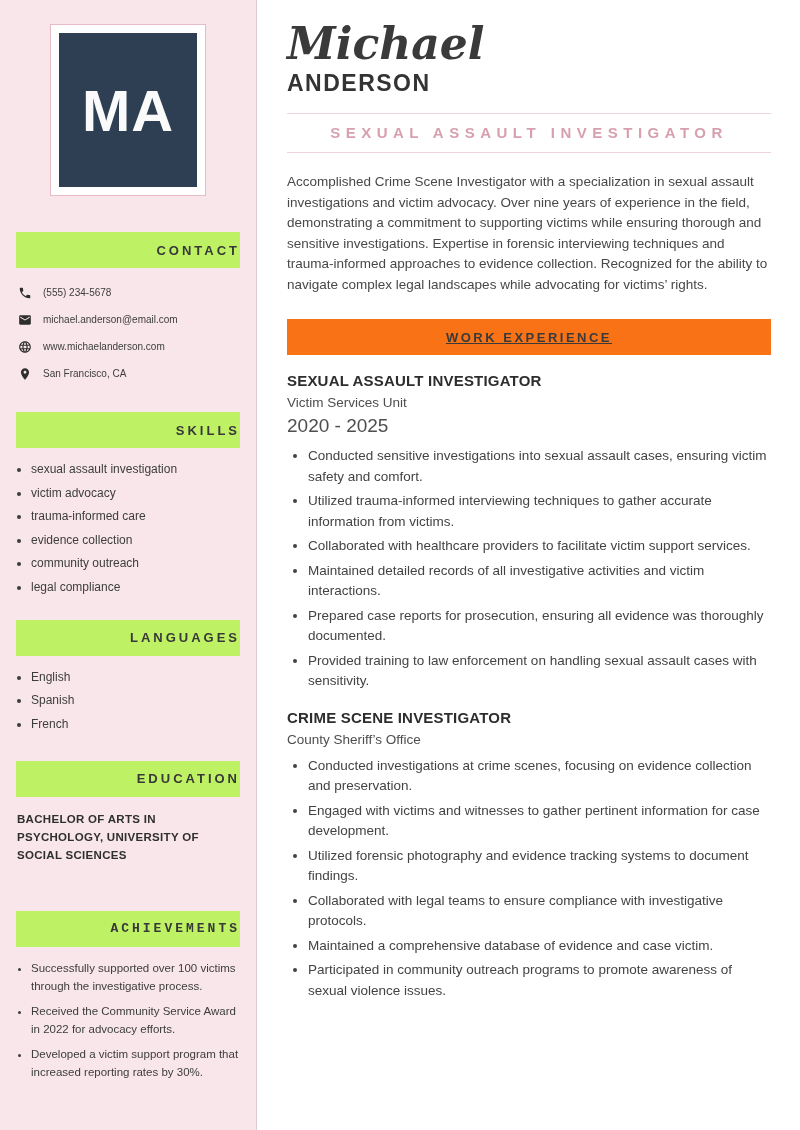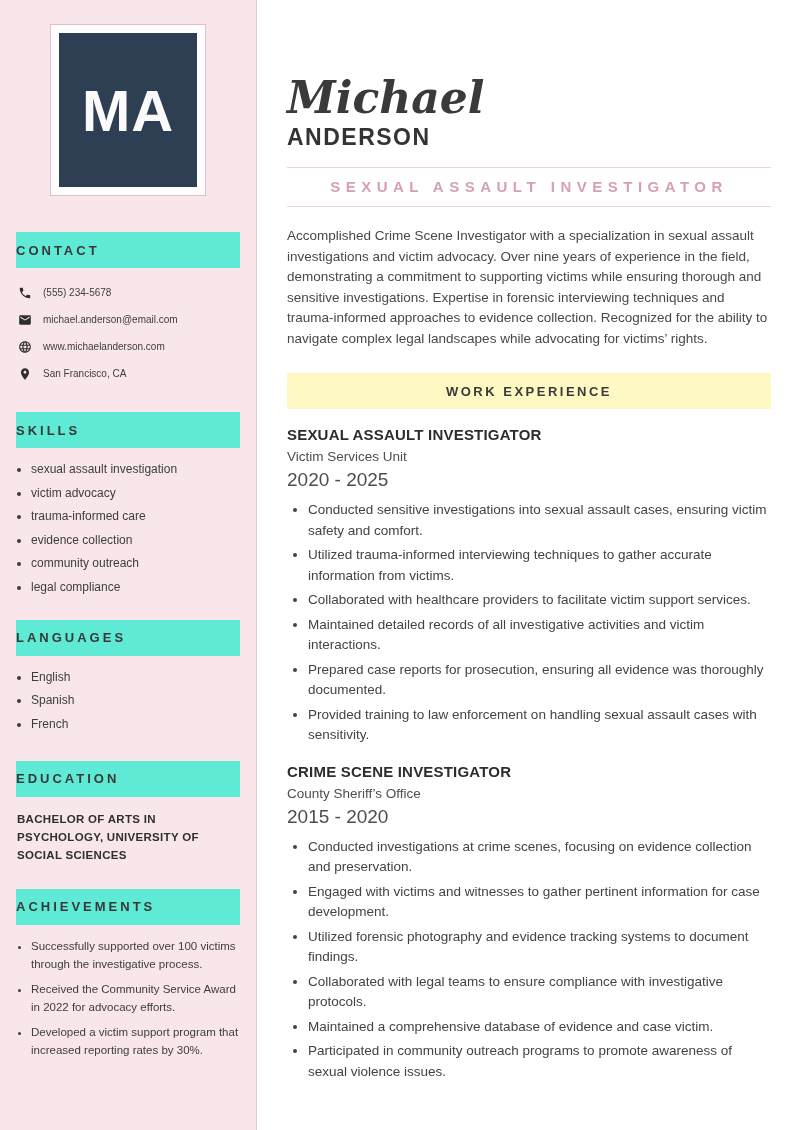--- a/index.html
+++ b/index.html
@@ -16,58 +16,58 @@
   .avatar-frame {
     margin:24px 0 0 50px; width:156px; height:172px;
     background:#ffffff; border:1px solid #e8bcc7; padding:8px;
   }
   .avatar {
     width:100%; height:100%; background:#2e3f54; color:#fafafa;
     display:flex; align-items:center; justify-content:center;
     font-size:58px; font-weight:600; letter-spacing:1px;
   }
   .side-band {
-    margin:0 16px; height:36px; background:#5eead4;
-    display:flex; align-items:center; justify-content:flex-start;
+    margin:0 16px; height:36px; background:#bef264;
+    display:flex; align-items:center; justify-content:flex-end;
     font-size:13px; font-weight:700; letter-spacing:3px; color:#383838;
   }
   .band-contact { margin-top:36px; }
   .band-skills { margin-top:25px; }
   .band-languages { margin-top:26px; }
   .band-education { margin-top:30px; }
-  .band-achievements { margin-top:25px; }
+  .band-achievements { margin-top:47px;font-family:Liberation Mono, monospace; }
   .contact-list { margin:11px 14px 0 18px; }
   .contact-row { display:flex; align-items:center; gap:11px; height:27px; font-size:10px; color:#3d3d3d; }
   .contact-row svg { width:14px; height:14px; fill:#2e2e2e; flex:0 0 auto; }
   ul.side-list { margin:15px 10px 0 31px; list-style:disc; }
   ul.side-list li { font-size:12px; color:#3d3d3d; margin-bottom:10.5px; line-height:13px; }
   ul.lang-list li { margin-bottom:10.5px; }
   .edu-text {
     margin:13px 16px 0 17px; font-size:11.5px; font-weight:700;
     color:#2f2f2f; line-height:18px; letter-spacing:0.3px;
   }
   ul.ach-list { margin:12px 12px 0 31px; list-style:disc; }
   ul.ach-list li { font-size:11.5px; color:#3d3d3d; line-height:18px; margin-bottom:7px; }
   
-  .main { position:absolute; left:258px; top:0; width:542px; padding:26px 29px 0 29px;margin-top:48px; }
+  .main { position:absolute; left:258px; top:0; width:542px; padding:20px 29px 0 29px; }
   .first-name {
     font-family:"DejaVu Serif","Liberation Serif",serif; font-style:italic; font-weight:700;
     font-size:44px; line-height:48px; color:#3a3a3a;
   }
   .last-name { font-size:23px; font-weight:700; letter-spacing:1.5px; color:#333333; margin-top:2px; }
   .title-band {
     margin-top:16px; border-top:1px solid #eed5db; border-bottom:1px solid #eed5db;
     padding:10px 0 11px 0; text-align:center;
     font-size:15px; font-weight:700; letter-spacing:5.5px; color:#d7a0af;
   }
   .summary { margin-top:19px; font-size:13.5px; line-height:20.5px; color:#484848; }
   .work-band {
-    margin-top:24px; height:36px; background:#fef9c3;
+    margin-top:24px; height:36px; background:#f97316;
     display:flex; align-items:center; justify-content:center;
-    font-size:13px; font-weight:700; letter-spacing:2.5px; color:#3a3a3a;
+    font-size:13px; font-weight:700; letter-spacing:2.5px; color:#3a3a3a;text-decoration:underline;
   }
   .job { margin-top:17px; }
   .job-title { font-size:15px; font-weight:700; color:#2d2d2d; letter-spacing:0.2px; }
   .job-company { margin-top:6px; font-size:13.5px; color:#4e4e4e; }
   .job-dates { margin-top:5px; font-size:19px; color:#4e4e4e; }
   ul.job-bullets { margin:9px 0 0 0; padding-left:21px; list-style:disc; }
   ul.job-bullets li { font-size:13.5px; line-height:20.5px; color:#434343; margin-bottom:4px; }
 </style>
 </head>
 <body>
@@ -172,21 +172,20 @@
           <li>Collaborated with healthcare providers to facilitate victim support services.</li>
           <li>Maintained detailed records of all investigative activities and victim interactions.</li>
           <li>Prepared case reports for prosecution, ensuring all evidence was thoroughly documented.</li>
           <li>Provided training to law enforcement on handling sexual assault cases with sensitivity.</li>
         </ul>
     </section>
 
     <section class="job">
       <div class="job-title">CRIME SCENE INVESTIGATOR</div>
       <div class="job-company">County Sheriff’s Office</div>
-      <div class="job-dates">2015 - 2020</div>
       <ul class="job-bullets">
           <li>Conducted investigations at crime scenes, focusing on evidence collection and preservation.</li>
           <li>Engaged with victims and witnesses to gather pertinent information for case development.</li>
           <li>Utilized forensic photography and evidence tracking systems to document findings.</li>
           <li>Collaborated with legal teams to ensure compliance with investigative protocols.</li>
           <li>Maintained a comprehensive database of evidence and case victim.</li>
           <li>Participated in community outreach programs to promote awareness of sexual violence issues.</li>
         </ul>
     </section>
 

